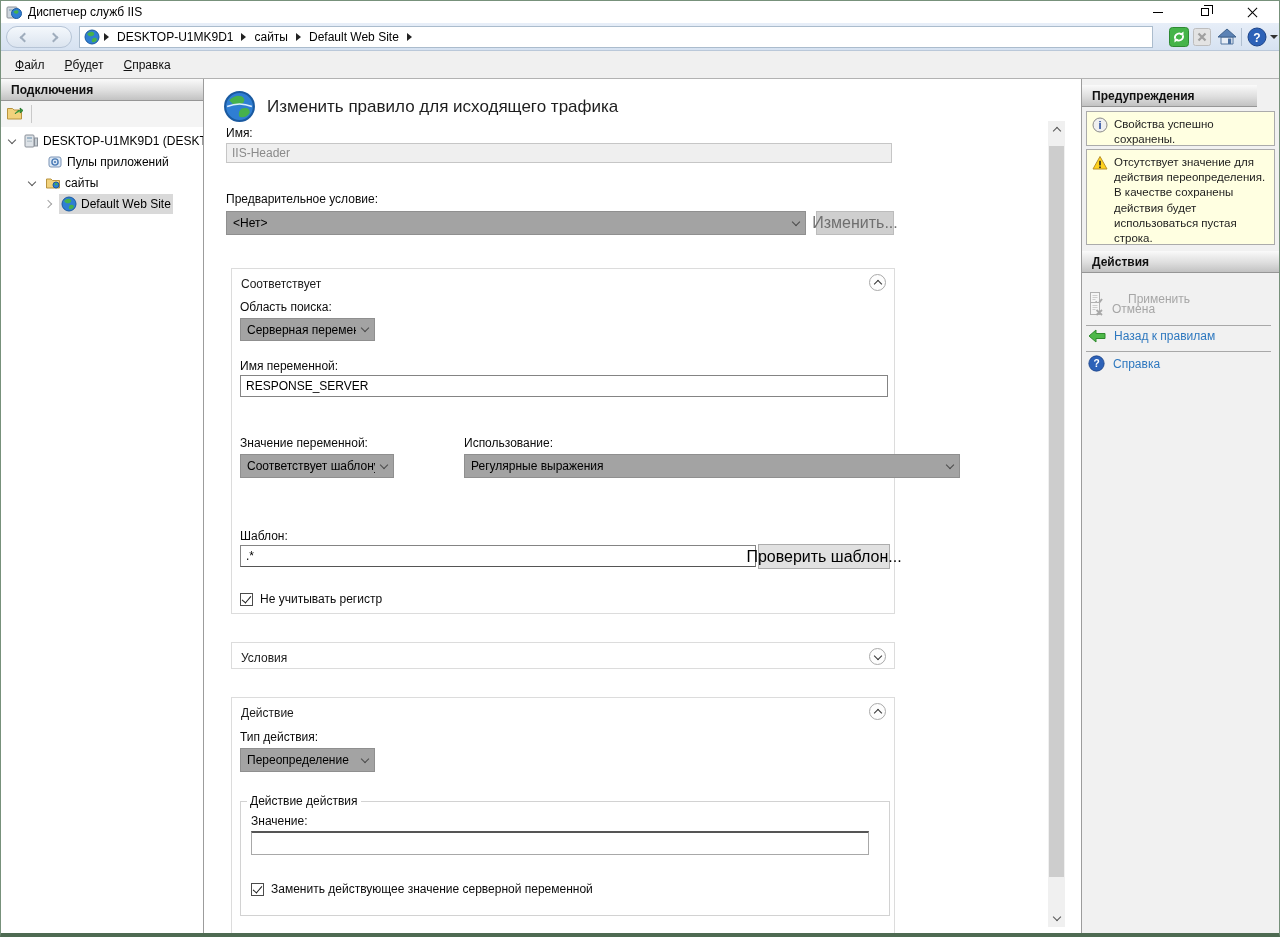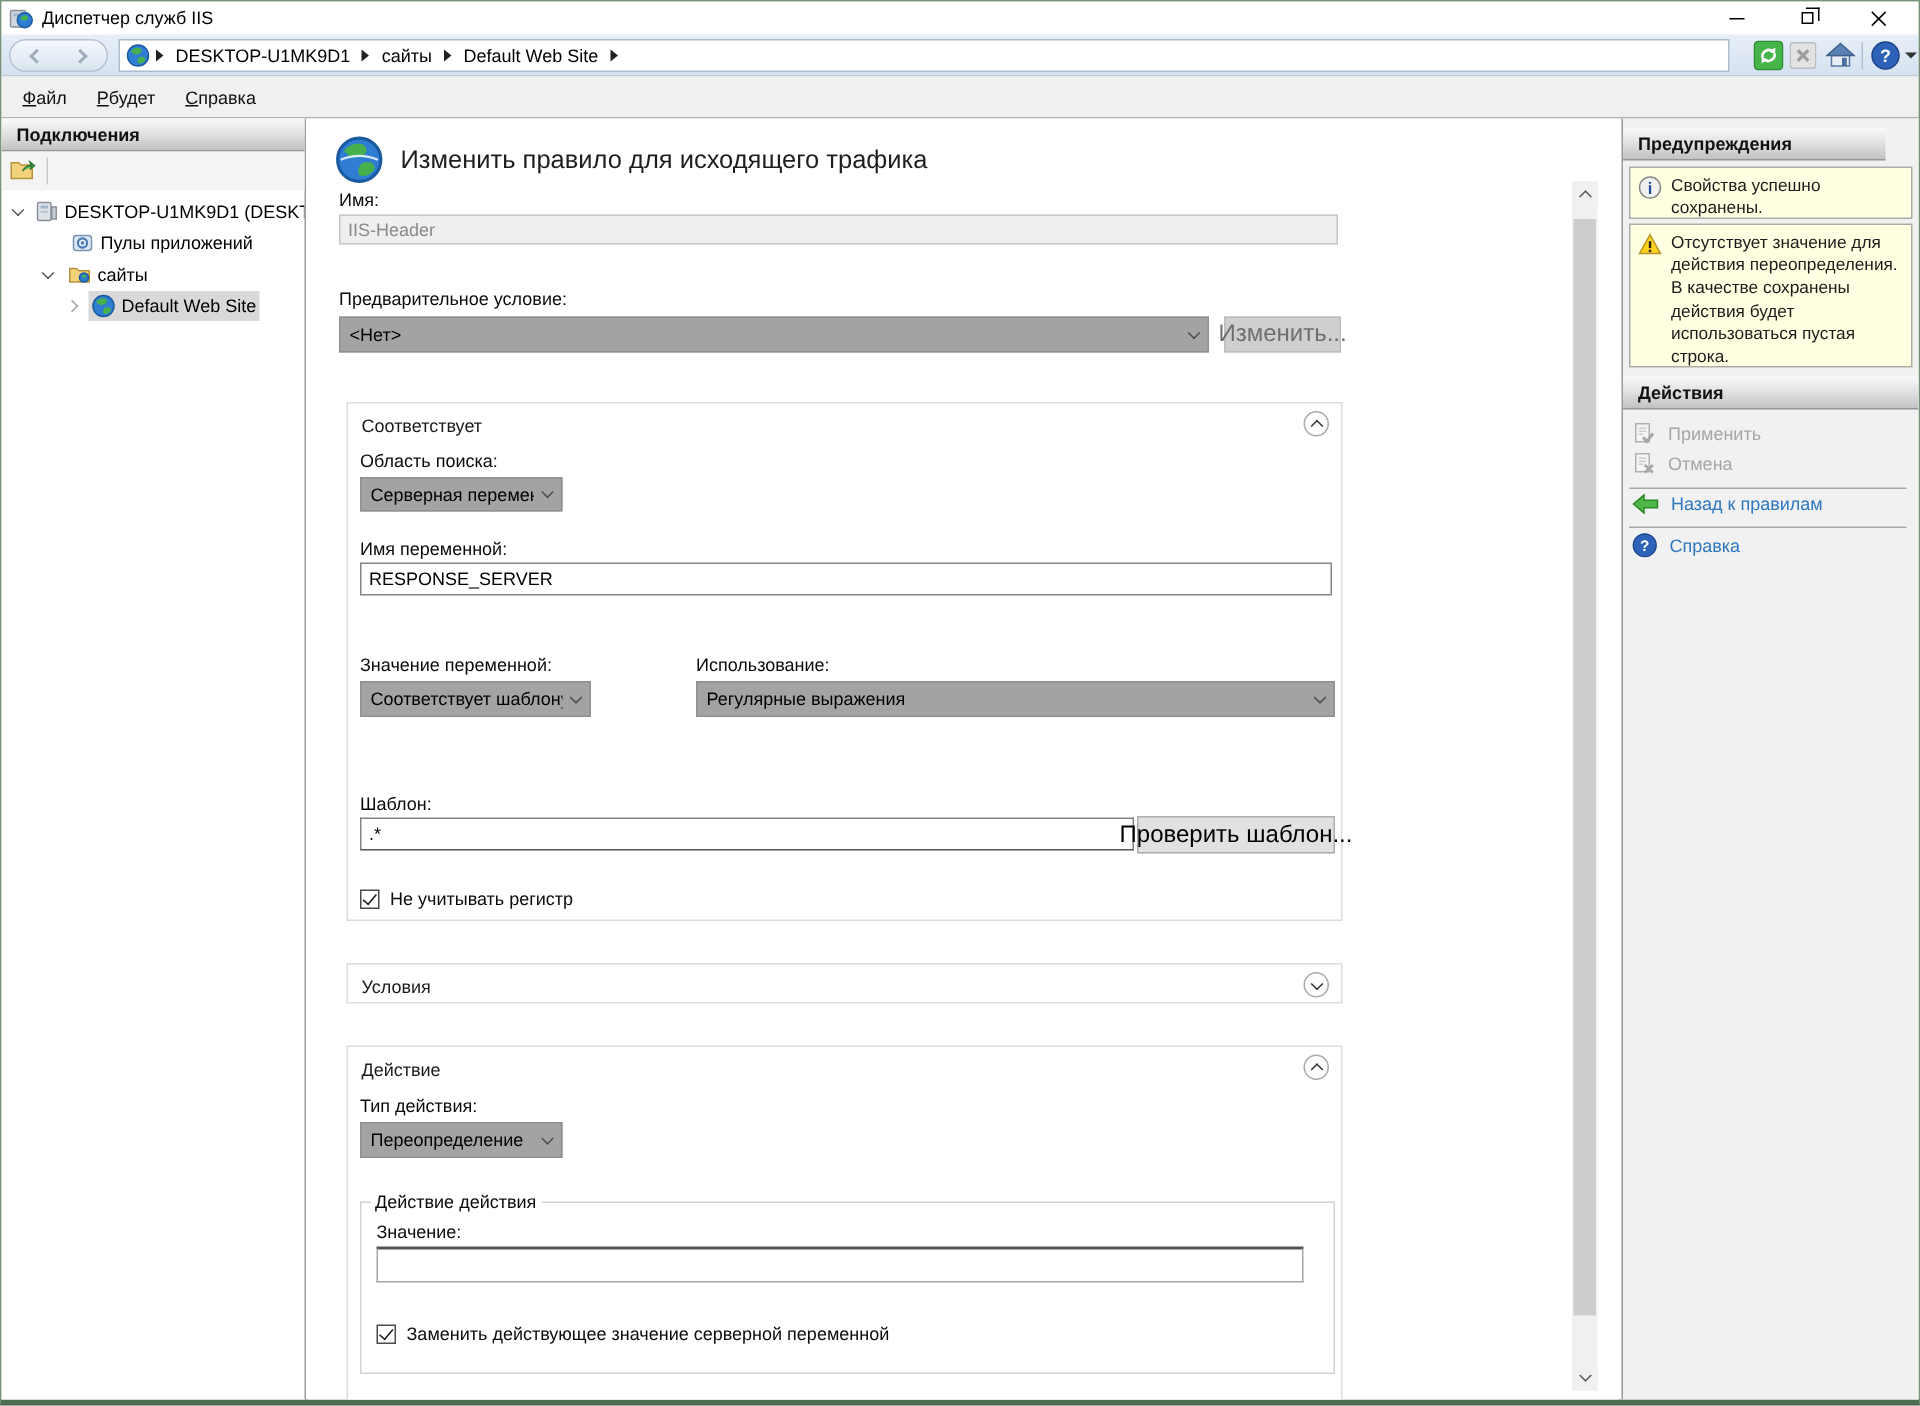--- a/index.html
+++ b/index.html
@@ -287,21 +287,21 @@
       <input class="tinput" style="left: 8px; top: 106px; width: 648px; height: 22px;" value="RESPONSE_SERVER">
 
       <span class="lbl" style="left:8px;top:167px;">Значение переменной:</span>
       <span class="lbl" style="left:232px;top:167px;">Использование:</span>
       <div class="combo" style="left:8px;top:185px;width:154px;height:24px;">
         <span class="combo-txt">Соответствует шаблону</span>
         <span class="combo-chev">
             <span class="vchev"></span>
           </span>
       </div>
-      <div class="combo" style="left:232px;top:185px;width:426px;height:24px;">
+      <div class="combo" style="left:232px;top:185px;width:496px;height:24px;">
         <span class="combo-txt">Регулярные выражения</span>
         <span class="combo-chev">
             <span class="vchev"></span>
           </span>
       </div>
 
       <span class="lbl" style="left:8px;top:260px;">Шаблон:</span>
       <input class="tinput" style="left: 8px; top: 276px; width: 516px; height: 22px; border-bottom-color: rgb(85, 85, 85);" value=".*">
       <button class="btn" style="left:526px;top:275px;width:132px;height:25px;">Проверить шаблон...</button>
 
@@ -369,21 +369,21 @@
       <svg width="16" height="16" viewBox="0 0 16 16">
           <path d="M8 1.5 L15 14 H1 Z" fill="#ffd21c" stroke="#b8912a"></path>
           <rect x="7.2" y="5.8" width="1.6" height="4.6" fill="#222"></rect>
           <rect x="7.2" y="11.5" width="1.6" height="1.6" fill="#222"></rect>
         </svg>
       <span>Отсутствует значение для действия переопределения. В качестве сохранены действия будет использоваться пустая строка.</span>
     </div>
 
     <div class="phead" style="position:absolute;left:0;top:172px;width:197px;height:22px;">Действия</div>
 
-    <div class="act-row act-dis" style="left:6px;top:202px;">
+    <div class="act-row act-dis" style="left:6px;top:212px;gap:16px;">
       <svg width="16" height="16" viewBox="0 0 16 16">
           <rect x="2.5" y="1.5" width="9" height="12" fill="#f5f5f5" stroke="#b0b0b0"></rect>
           <path d="M4.5 4.5 h5 M4.5 6.5 h5 M4.5 8.5 h3" stroke="#cdcdcd"></path>
           <path d="M7.5 10.5 l2.3 2.8 L14 8" fill="none" stroke="#a8a8a8" stroke-width="2"></path>
         </svg>
       <span class="txt">Применить</span>
     </div>
     <div class="act-row act-dis" style="left:6px;top:222px;">
       <svg width="16" height="16" viewBox="0 0 16 16">
           <rect x="2.5" y="1.5" width="9" height="12" fill="#f5f5f5" stroke="#b0b0b0"></rect>

